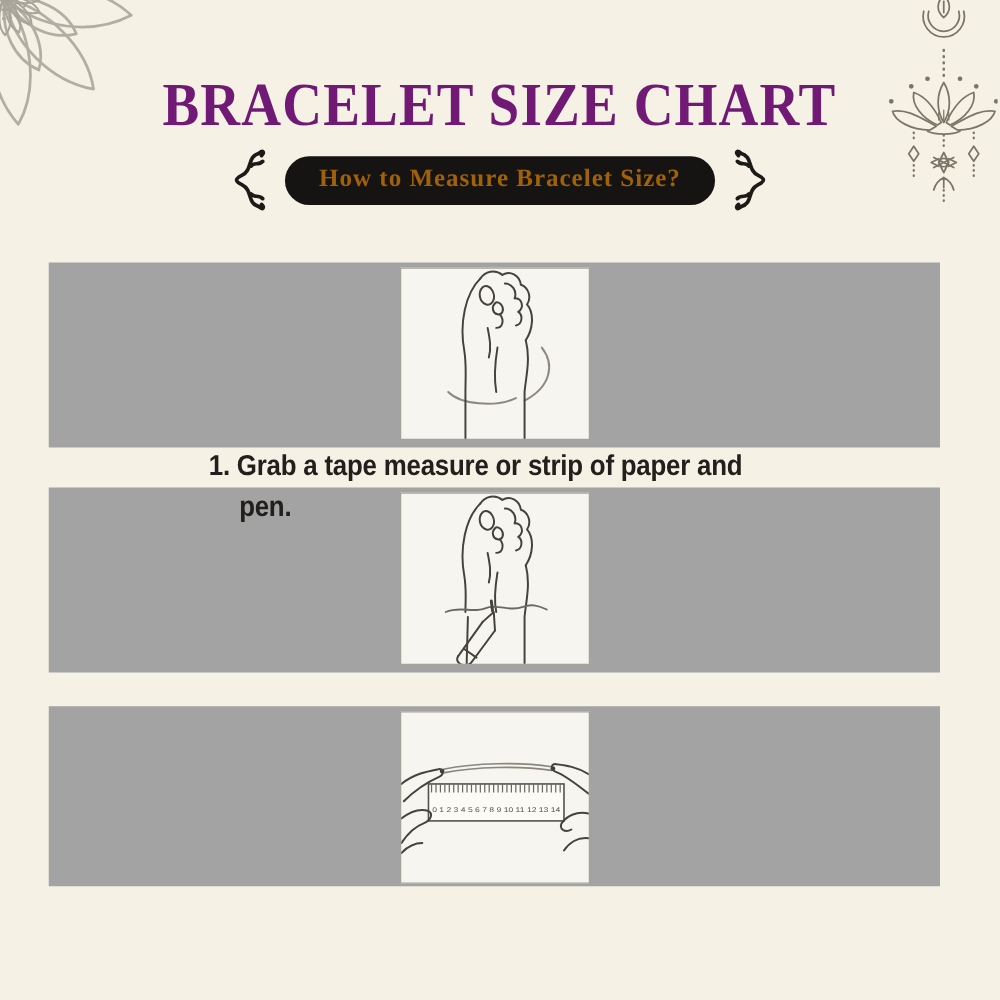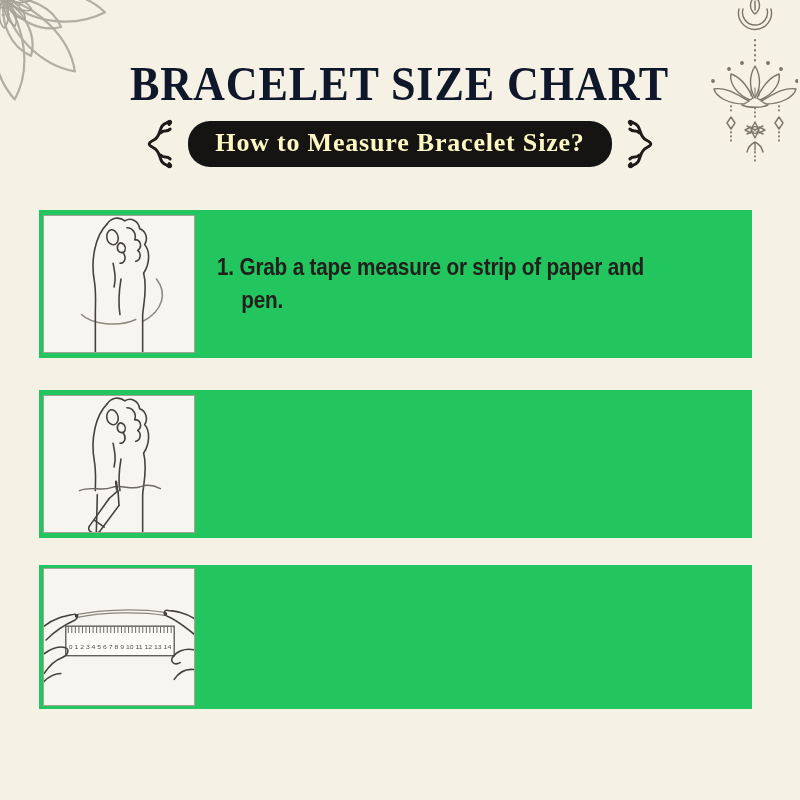--- a/index.html
+++ b/index.html
@@ -18,46 +18,47 @@
 
   
   .title{
     margin:0;padding-top:58px;
     text-align:center;
     font-family:"Liberation Serif",serif;
     font-weight:700;
     font-size:49px;
     line-height:52px;
     letter-spacing:1px;
-    color:#0f172a;
+    color:#701a75;
     white-space:nowrap;
   }
   .title > span{display:inline-block;transform:scaleX(0.9);transform-origin:center;}
 
   .badge-row{
     margin-top:8px;
     display:flex;align-items:center;justify-content:center;gap:13px;
   }
   .badge{
-    background:#161412;color:#fef9c3;
+    background:#161412;color:#a16207;
     border-radius:22px;
     padding:7px 27px 9px 27px;
     font-family:"Liberation Serif",serif;
-    font-weight:700;font-size:26px;letter-spacing:0.8px;
+    font-weight:700;font-size:20px;letter-spacing:0.8px;
     white-space:nowrap;
   }
   .flourish{display:block;}
 
   
   .steps{margin:40px 48px 0 39px;}
   .step-row{
-    background:#22c55e;
+    background:#a3a3a3;
     display:flex;align-items:center;
     height:148px;
     margin-bottom:32px;
+    flex-direction:column;
   }
   .step-row:nth-child(2){margin-bottom:27px;}
   .step-row:nth-child(3){height:144px;margin-bottom:0;}
   .step-figure{
     flex:none;
     width:152px;height:138px;
     margin:4px;
     background:#f7f5ef;
     border:1px solid #a5a29a;
     box-sizing:border-box;

